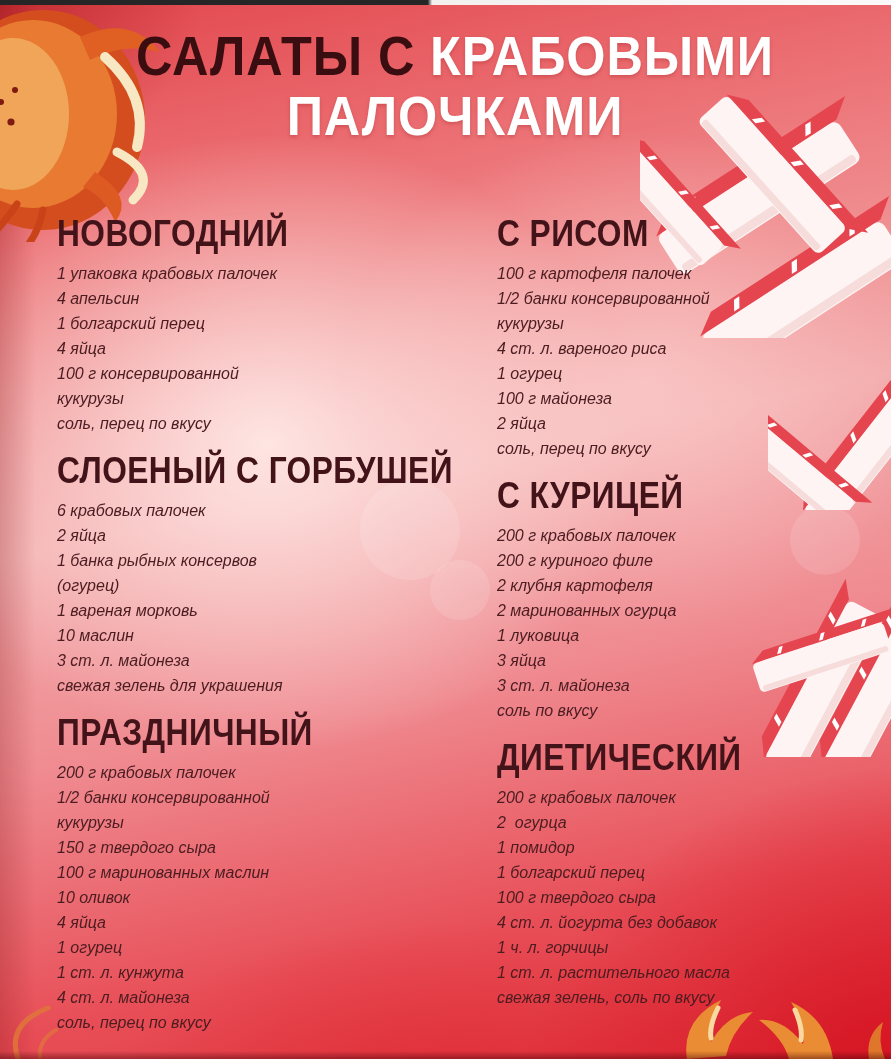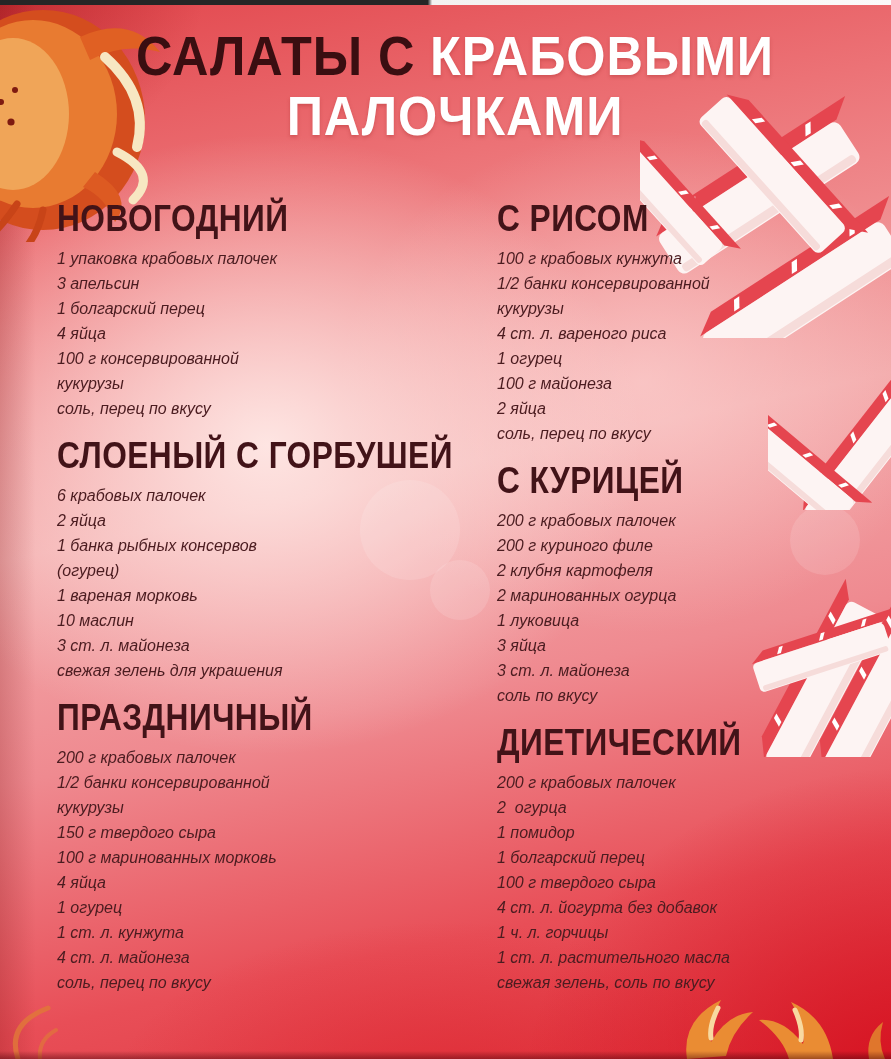--- a/index.html
+++ b/index.html
@@ -22,21 +22,21 @@
   .bottom-edge{position:absolute;bottom:0;left:0;width:891px;height:8px;
     background:linear-gradient(rgba(70,0,6,0),rgba(70,0,6,.45));}
   .blob{position:absolute;border-radius:50%;background:rgba(255,255,255,.13);}
 
   .title{position:absolute;top:26px;left:60px;width:790px;text-align:center;line-height:60px;}
   .t-line{transform:scaleX(.9);transform-origin:50% 50%;
     font-weight:700;font-size:56px;letter-spacing:1px;white-space:nowrap;}
   .t-dark{color:#3a0e11;}
   .t-light{color:#fff;text-shadow:0 2px 4px rgba(160,40,40,.35);}
 
-  .columns{position:absolute;top:200px;left:57px;display:flex;}
+  .columns{position:absolute;top:215px;left:57px;display:flex;}
   .col{width:440px;}
   .col.right{width:394px;}
   .recipe h2{
     margin:16px 0 8px 0;
     font-size:36px;line-height:38px;font-weight:700;
     color:#421318;letter-spacing:.5px;white-space:nowrap;
     transform:scaleX(.88);transform-origin:0 50%;
   }
   .recipe:first-child h2{margin-top:0;}
   .ing{
@@ -132,21 +132,21 @@
     <div class="t-line t-light">ПАЛОЧКАМИ</div>
   </header>
 
   <div class="columns">
 
     <div class="col">
 
       <section class="recipe">
         <h2>НОВОГОДНИЙ</h2>
         <div class="ing">1 упаковка крабовых палочек</div>
-        <div class="ing">3 апельсин</div>
+        <div class="ing">4 апельсин</div>
         <div class="ing">1 болгарский перец</div>
         <div class="ing">4 яйца</div>
         <div class="ing">100 г консервированной</div>
         <div class="ing">кукурузы</div>
         <div class="ing">соль, перец по вкусу</div>
       </section>
 
       <section class="recipe">
         <h2>СЛОЕНЫЙ С ГОРБУШЕЙ</h2>
         <div class="ing">6 крабовых палочек</div>
@@ -158,35 +158,36 @@
         <div class="ing">3 ст. л. майонеза</div>
         <div class="ing">свежая зелень для украшения</div>
       </section>
 
       <section class="recipe">
         <h2>ПРАЗДНИЧНЫЙ</h2>
         <div class="ing">200 г крабовых палочек</div>
         <div class="ing">1/2 банки консервированной</div>
         <div class="ing">кукурузы</div>
         <div class="ing">150 г твердого сыра</div>
-        <div class="ing">100 г маринованных морковь</div>
+        <div class="ing">100 г маринованных маслин</div>
+        <div class="ing">10 оливок</div>
         <div class="ing">4 яйца</div>
         <div class="ing">1 огурец</div>
         <div class="ing">1 ст. л. кунжута</div>
         <div class="ing">4 ст. л. майонеза</div>
         <div class="ing">соль, перец по вкусу</div>
       </section>
 
     </div>
 
     <div class="col right">
 
       <section class="recipe">
         <h2>С РИСОМ</h2>
-        <div class="ing">100 г крабовых кунжута</div>
+        <div class="ing">100 г картофеля палочек</div>
         <div class="ing">1/2 банки консервированной</div>
         <div class="ing">кукурузы</div>
         <div class="ing">4 ст. л. вареного риса</div>
         <div class="ing">1 огурец</div>
         <div class="ing">100 г майонеза</div>
         <div class="ing">2 яйца</div>
         <div class="ing">соль, перец по вкусу</div>
       </section>
 
       <section class="recipe">

